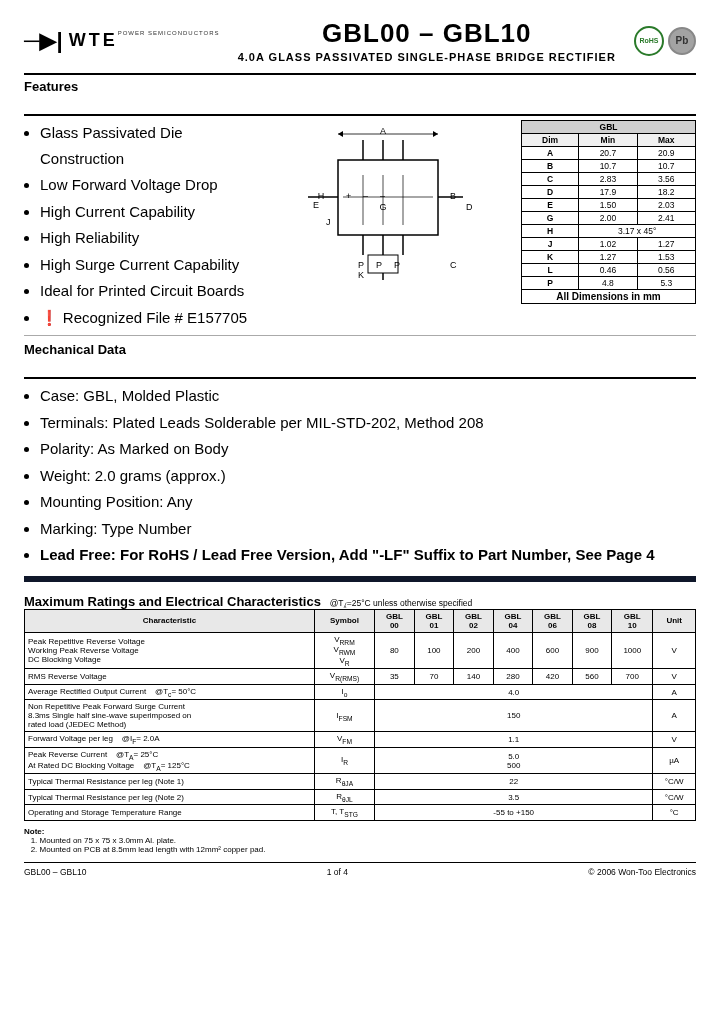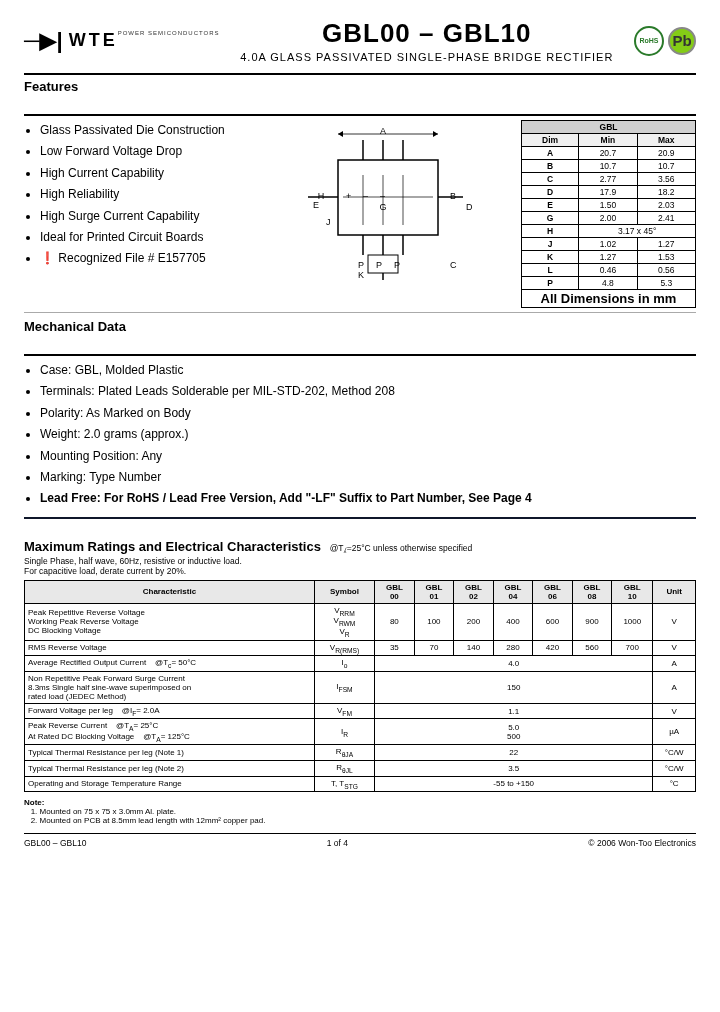--- a/index.html
+++ b/index.html
@@ -43,21 +43,21 @@
       text-align: center;
       flex: 1;
     }
     .part-title {
       font-size: 26px;
       font-weight: bold;
       letter-spacing: 1px;
     }
     .part-subtitle {
       font-size: 11px;
-      font-weight: normal;
+      font-weight: bold;
       letter-spacing: 1px;
       margin-top: 2px;
     }
     .badges {
       display: flex;
       gap: 4px;
       align-items: center;
     }
     .badge {
       border: 2px solid #2a7a2a;
@@ -67,22 +67,22 @@
       display: flex;
       align-items: center;
       justify-content: center;
       font-size: 7px;
       font-weight: bold;
       color: #2a7a2a;
     }
     .badge-pb {
       border-color: #888;
       color: #333;
-      background: #84cc16;
-      font-size: 15px;
+      background: #a3a3a3;
+      font-size: 10px;
       font-weight: bold;
     }
     hr.section-hr {
       border: none;
       border-top: 2px solid #000;
       margin: 6px 0 4px 0;
     }
     hr.thin-hr {
       border: none;
       border-top: 1px solid #aaa;
@@ -115,21 +115,21 @@
       align-items: flex-start;
       justify-content: center;
     }
     .features-right {
       width: 175px;
       flex-shrink: 0;
     }
     ul.feat-list {
       list-style: disc;
       padding-left: 16px;
-      font-size: 12px;
+      font-size: 15px;
       line-height: 1.7;
     }
     ul.feat-list li {
       margin-bottom: 1px;
     }
     
     .dim-table {
       border-collapse: collapse;
       font-size: 8.5px;
       width: 100%;
@@ -146,22 +146,22 @@
       background: #d0d0d0;
       font-weight: bold;
     }
     
     .mechanical-section {
       margin-top: 6px;
     }
     
     .elec-section {
       margin-top: 8px;
-      border-top: 2px solid #0f172a;
-      padding-top: 20px;
+      border-top: 6px solid #0f172a;
+      padding-top: 12px;
     }
     .elec-title {
       font-size: 13px;
       font-weight: bold;
       display: inline;
     }
     .elec-title-note {
       font-size: 8.5px;
       font-weight: normal;
       margin-left: 6px;
@@ -335,21 +335,21 @@
               <td>20.7</td>
               <td>20.9</td>
             </tr>
             <tr>
               <td><b>B</b></td>
               <td>10.7</td>
               <td>10.7</td>
             </tr>
             <tr>
               <td><b>C</b></td>
-              <td>2.77</td>
+              <td>2.83</td>
               <td>3.56</td>
             </tr>
             <tr>
               <td><b>D</b></td>
               <td>17.9</td>
               <td>18.2</td>
             </tr>
             <tr>
               <td><b>E</b></td>
               <td>1.50</td>
@@ -380,21 +380,21 @@
               <td>0.56</td>
             </tr>
             <tr>
               <td><b>P</b></td>
               <td>4.8</td>
               <td>5.3</td>
             </tr>
           </tbody>
         <tfoot>
           <tr>
-            <td colspan="3" style="font-size:13px; font-weight:bold;">All Dimensions in mm</td>
+            <td colspan="3" style="font-size:10px; font-weight:bold;">All Dimensions in mm</td>
           </tr>
         </tfoot>
       </table>
     </div>
   </div>
 </div>
 
 <hr class="thin-hr">
 
 <div class="mechanical-section">
@@ -406,24 +406,20 @@
     <li>Weight: 2.0 grams (approx.)</li>
     <li>Mounting Position: Any</li>
     <li>Marking: Type Number</li>
     <li><b>Lead Free: For RoHS / Lead Free Version, Add "-LF" Suffix to Part Number, See Page 4</b></li>
   </ul>
 </div>
 
 <div class="elec-section">
   <span class="elec-title">Maximum Ratings and Electrical Characteristics</span>
   <span class="elec-title-note">@T⁁=25°C unless otherwise specified</span>
-  <div class="elec-notes">
-    <div>Single Phase, half wave, 60Hz, resistive or inductive load.</div>
-    <div>For capacitive load, derate current by 20%.</div>
-  </div>
   <table class="elec-table">
     <thead>
       <tr>
         <th>Characteristic</th>
         <th>Symbol</th>
         <th>GBL<br>00</th>
         <th>GBL<br>01</th>
         <th>GBL<br>02</th>
         <th>GBL<br>04</th>
         <th>GBL<br>06</th>

